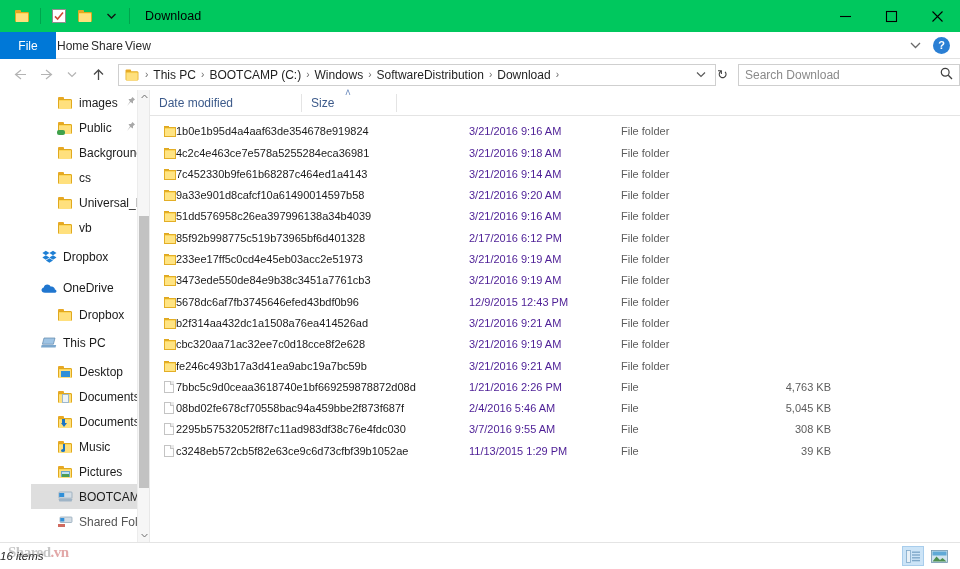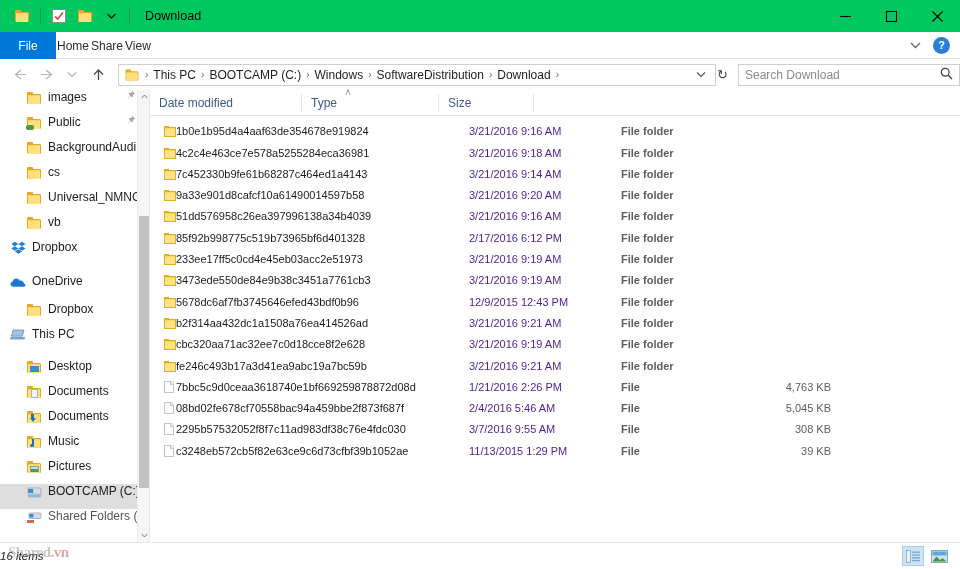--- a/index.html
+++ b/index.html
@@ -66,21 +66,21 @@
     display:flex; align-items:center; padding:0 6px; font-size:12px; color:#8a8a8a; margin-left:9px;
   }
   .search-field .mag { margin-left:auto; color:#444; font-size:12px; }
 
   
   .main { position:absolute; left:0; top:90px; width:960px; height:452px; display:flex; background:#fff; }
 
   
   .sidebar { position:relative; width:150px; height:452px; overflow:hidden; background:#fff; }
   .nav-list { position:absolute; left:0; top:0; width:150px; }
-  .nav-row { height:25px; display:flex; font-size:12px; color:#1b1b1b; white-space:nowrap; }
+  .nav-row { height:25px; display:flex; align-items:center; font-size:12px; color:#1b1b1b; white-space:nowrap;margin-left:31px; }
   .nav-row.sel { background:#dedede; }
   .nav-ico { width:16px; height:16px; margin-right:6px; flex:0 0 16px; display:flex; align-items:center; justify-content:center; }
   .nav-lbl { overflow:hidden; }
   .nav-pin { margin-left:auto; margin-right:14px; color:#a8a8a8; font-size:11px; }
   .ind-0 { padding-left:10px; }
   .ind-1 { padding-left:26px; }
 
   .sb-scroll { position:absolute; right:0; top:0; width:13px; height:452px; background:#f6f6f6; border-left:1px solid #ececec; }
   .sb-arrow { width:13px; height:13px; display:flex; align-items:center; justify-content:center; color:#707070; font-size:8px; }
   .sb-arrow.bot { position:absolute; bottom:0; left:0; }
@@ -96,21 +96,21 @@
   .col-date { flex:0 0 152px; padding-left:9px; }
   .col-type { flex:0 0 137px; padding-left:9px; }
   .col-size { flex:0 0 95px; padding-left:9px; }
   .sortmark { position:absolute; left:195px; top:-3px; color:#6b8bbd; font-size:10px; }
 
   .rows { position:relative; }
   .frow { height:21.3px; display:flex; align-items:flex-end; font-size:11px; color:#1b1b1b; }
   .f-ico { flex:0 0 26px; padding-left:14px; display:flex; align-items:center; }
   .f-name { flex:0 0 284px; white-space:nowrap; overflow:hidden; }
   .f-date { flex:0 0 152px; color:#4c1d95; padding-left:9px; }
-  .f-type { flex:0 0 137px; color:#5d5d5d; padding-left:9px;font-weight:bold; }
+  .f-type { flex:0 0 137px; color:#5d5d5d; padding-left:9px; }
   .f-size { flex:0 0 95px; color:#5d5d5d; text-align:right; padding-right:13px; }
 
   .mini-folder { position:relative; width:12px; height:11px; }
   .mini-folder .t { position:absolute; left:0; top:0; width:5px; height:2px; background:#e0a81f; }
   .mini-folder .b { position:absolute; left:0; top:1px; width:12px; height:10px; background:#fcd75c; border:1px solid #e3ae26; }
   .mini-folder .f2 { position:absolute; left:1px; top:3px; width:10px; height:7px; background:#ffe483; }
 
   .mini-file { position:relative; width:10px; height:12px; background:#fff; border:1px solid #c4c4c4; }
   .mini-file .corner { position:absolute; right:-1px; top:-1px; width:4px; height:4px; background:#e9e9e9; border-left:1px solid #c4c4c4; border-bottom:1px solid #c4c4c4; }
 
@@ -488,24 +488,20 @@
       <div class="sb-divider"></div>
     </div>
 
     <div class="filepane">
       <div class="colhead">
         <div class="sortmark">˄</div>
         <div class="col col-date">
           <span>Date modified</span>
           <span class="cdiv"></span>
         </div>
-        <div class="col col-type">
-          <span>Type</span>
-          <span class="cdiv"></span>
-        </div>
         <div class="col col-size">
           <span>Size</span>
           <span class="cdiv"></span>
         </div>
       </div>
 
       <div class="rows" id="rows">
           <div class="frow">
             <span class="f-ico">
               <span class="mini-folder">

